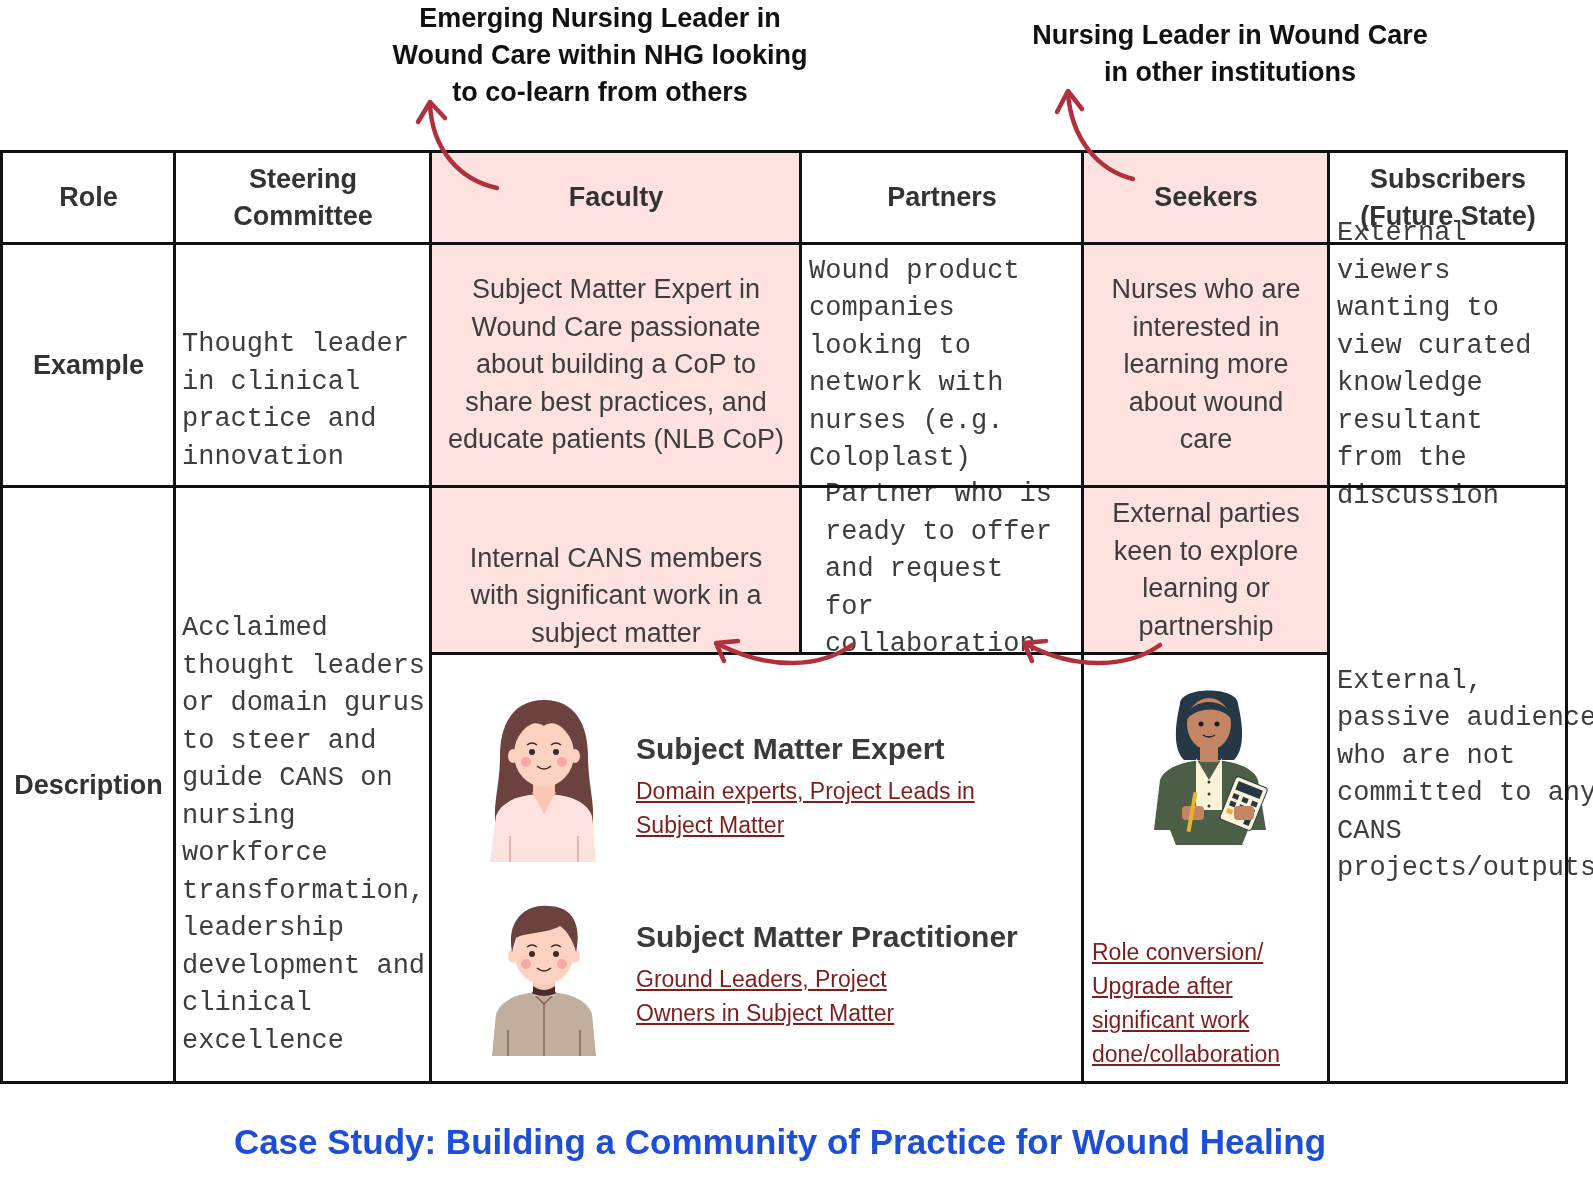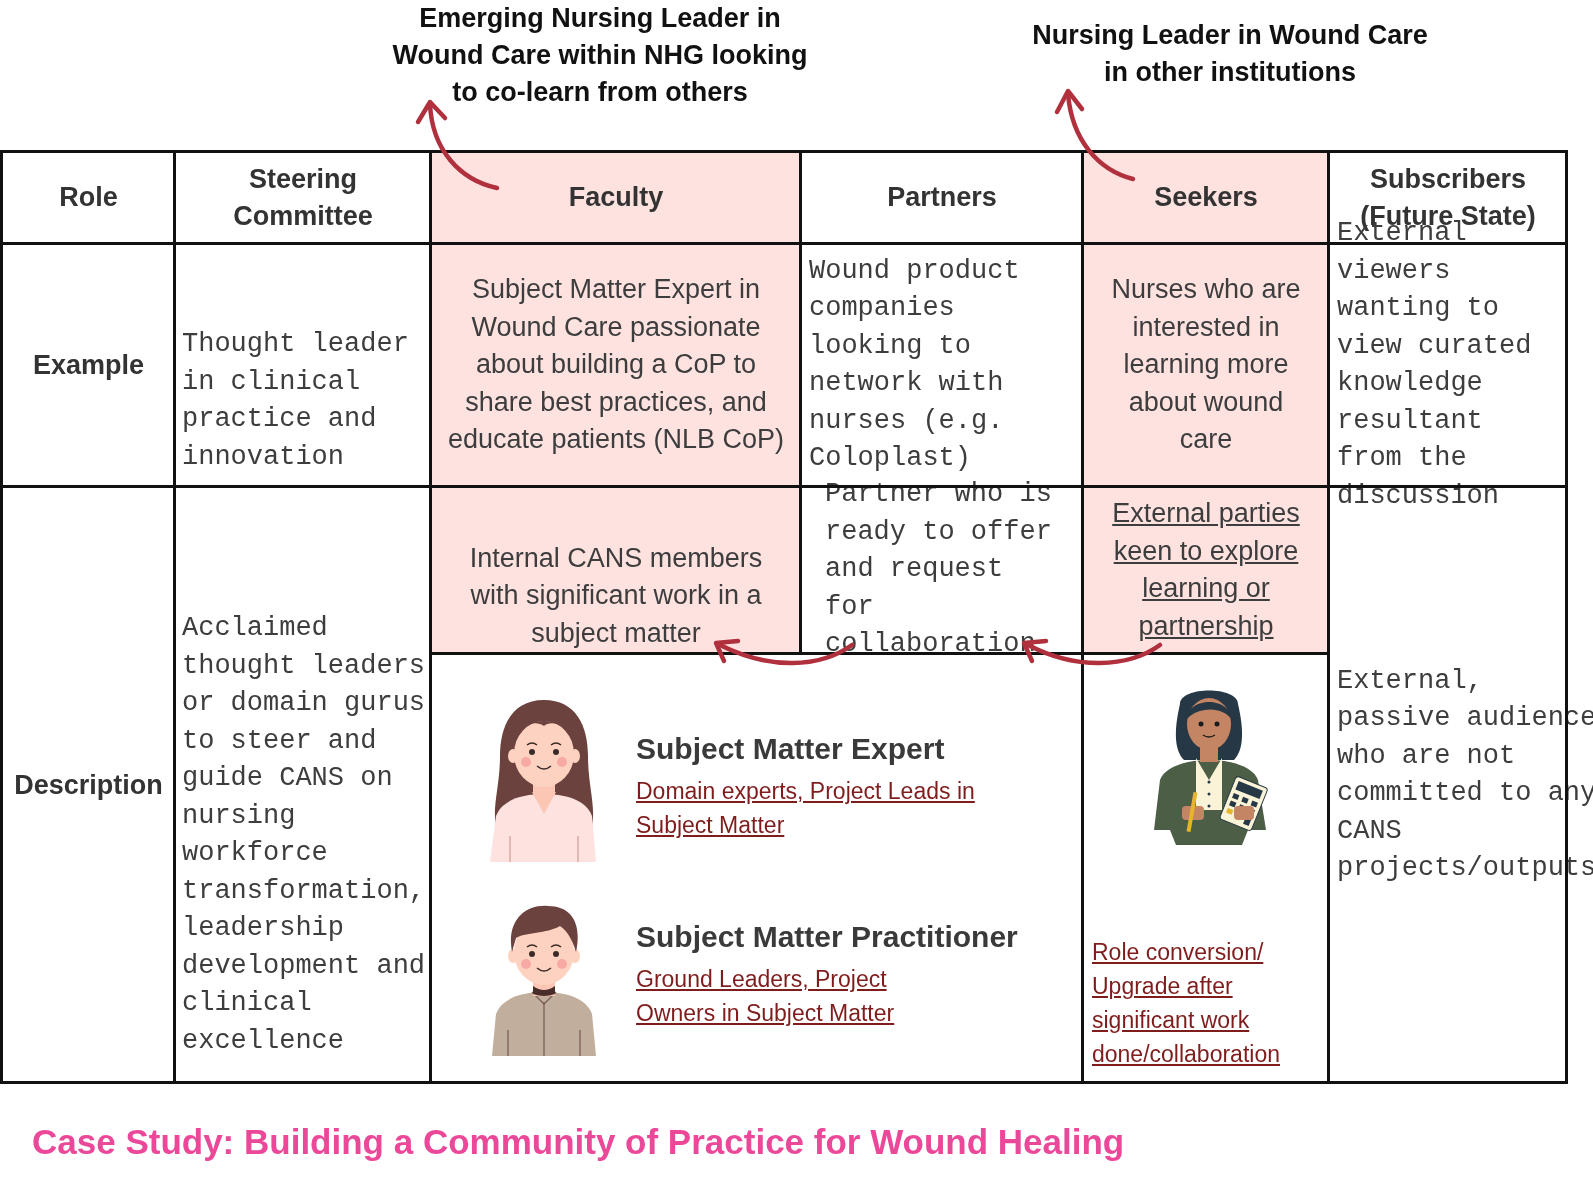--- a/index.html
+++ b/index.html
@@ -10,22 +10,22 @@
              font-size:27px; line-height:37px; }
   .line-h, .line-v { position:absolute; background:#111; }
   .cell { position:absolute; box-sizing:border-box; display:flex; align-items:center;
           font-size:27px; line-height:37.5px; color:#3d3d3d; }
   .pink { background:#fde2e0; }
   .center { justify-content:center; text-align:center; }
   .left { justify-content:flex-start; text-align:left;font-family:Liberation Mono, monospace; }
   .hdr { font-weight:bold; font-size:27px; line-height:37px; color:#333; }
   .person-name { font-weight:bold; font-size:30px; color:#3a3a3a; line-height:38px; }
   .person-desc { font-size:23px; color:#7f1d1d; line-height:34px;text-decoration:underline; }
-  .footer-title { position:absolute; left:0; width:1560px; top:1122px; text-align:left;
-                  font-weight:bold; font-size:35px; color:#ec4899;padding-left:32px; }
+  .footer-title { position:absolute; left:0; width:1560px; top:1122px; text-align:center;
+                  font-weight:bold; font-size:35px; color:#1d4ed8; }
   svg.overlay { position:absolute; left:0; top:0; pointer-events:none; }
 </style>
 </head>
 <body>
 
 <div class="callout" style="left:380px; top:0px; width:440px;">Emerging Nursing Leader in Wound Care within NHG looking to co-learn from others</div>
 <div class="callout" style="left:1020px; top:17px; width:420px;">Nursing Leader in Wound Care in other institutions</div>
 
 <div>
 
@@ -47,21 +47,21 @@
   <div class="cell left" style="left:176px; top:245px; width:254px; height:240px; padding:0 6px;margin-top:36px;">Thought leader in clinical practice and innovation</div>
   <div class="cell center" style="left:432px; top:245px; width:368px; height:240px; padding:0 12px;">Subject Matter Expert in Wound Care passionate about building a CoP to share best practices, and educate patients (NLB CoP)</div>
   <div class="cell left" style="left:802px; top:245px; width:280px; height:240px; padding:0 7px;">Wound product companies looking to network with nurses (e.g. Coloplast)</div>
   <div class="cell center" style="left:1084px; top:245px; width:244px; height:240px; padding:0 16px;">Nurses who are interested in learning more about wound care</div>
   <div class="cell left" style="left:1330px; top:245px; width:236px; height:240px; padding:0 7px;">External viewers wanting to view curated knowledge resultant from the discussion</div>
 
   <div class="cell center hdr" style="left:3px; top:488px; width:171px; height:594px;">Description</div>
   <div class="cell left" style="left:176px; top:488px; width:254px; height:594px; padding:0 6px; align-items:center; padding-top:100px;">Acclaimed thought leaders or domain gurus to steer and guide CANS on nursing workforce transformation, leadership development and clinical excellence</div>
   <div class="cell center" style="left:432px; top:488px; width:368px; height:164px; padding:0 14px;margin-top:26px;">Internal CANS members with significant work in a subject matter</div>
   <div class="cell left" style="left:802px; top:488px; width:280px; height:164px; padding:0 23px;">Partner who is ready to offer and request for collaboration</div>
-  <div class="cell center" style="left:1084px; top:488px; width:244px; height:164px; padding:0 8px;text-decoration:underline;">External parties keen to explore learning or partnership</div>
+  <div class="cell center" style="left:1084px; top:488px; width:244px; height:164px; padding:0 8px;">External parties keen to explore learning or partnership</div>
   <div class="cell left" style="left:1330px; top:488px; width:236px; height:594px; padding:0 7px; padding-bottom:20px;">External, passive audience who are not committed to any CANS projects/outputs</div>
 
   <div class="abs" style="left:486px; top:696px; width:560px; height:170px;">
     <svg width="116" height="166" viewBox="0 0 116 166" style="position:absolute; left:0; top:0;">
       <path d="M58 4 C26 4 14 30 14 60 C14 90 6 110 10 130 L106 130 C110 110 102 90 102 60 C102 30 90 4 58 4 Z" fill="#6b423d"></path>
       <path d="M10 120 C16 104 36 98 58 98 C80 98 100 104 106 120 L110 166 L4 166 Z" fill="#fde2e0"></path>
       <path d="M46 96 L58 118 L70 96 Z" fill="#fbc7b4"></path>
       <rect x="47" y="82" width="22" height="18" fill="#fbc7b4"></rect>
       <ellipse cx="58" cy="58" rx="30" ry="33" fill="#fdd2c0"></ellipse>
       <ellipse cx="27" cy="60" rx="5" ry="7" fill="#fdd2c0"></ellipse>

